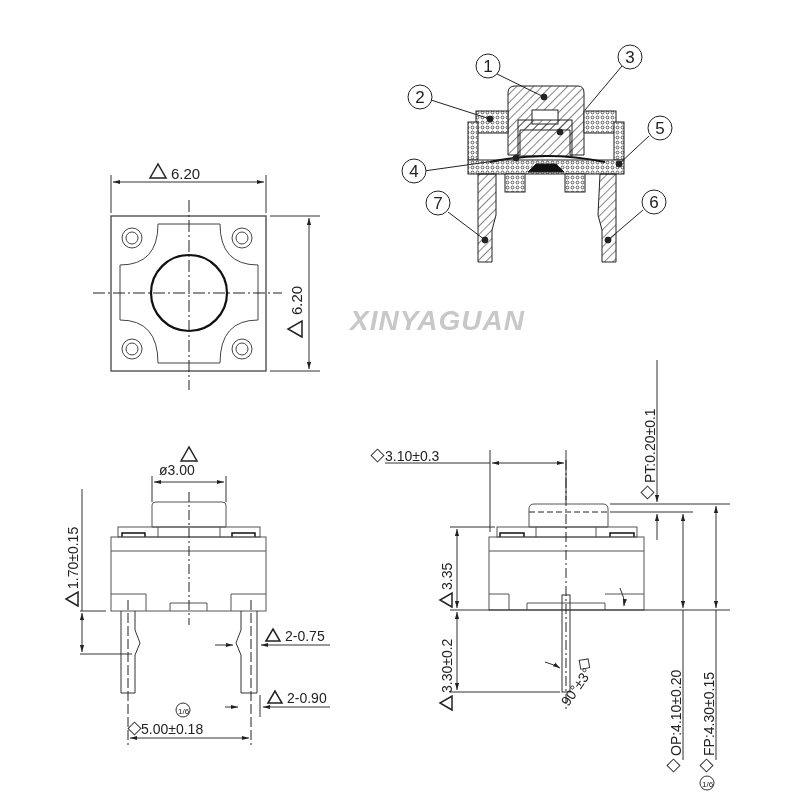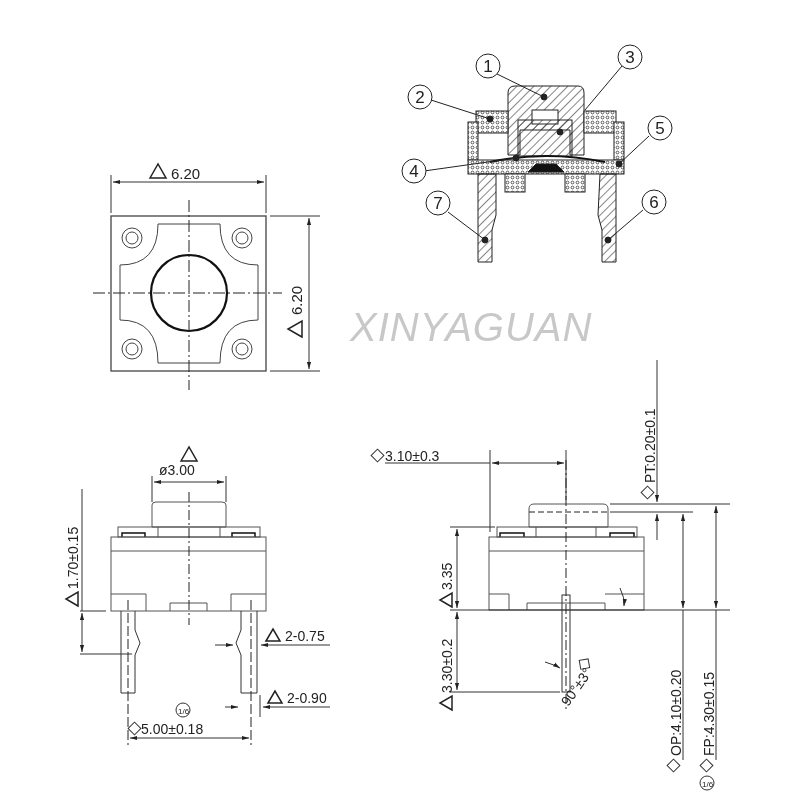--- a/index.html
+++ b/index.html
@@ -1,21 +1,21 @@
 <!DOCTYPE html>
 <html><head>
 <meta charset="utf-8">
 <style>
   html, body { margin:0; padding:0; background:#ffffff; }
   body { width:800px; height:800px; position:relative; overflow:hidden;
          font-family:"Liberation Sans", sans-serif; }
   svg { position:absolute; left:0; top:0; }
   .t { font-family:"Liberation Sans", sans-serif; fill:#222; }
   .watermark { position:absolute; left:350px; top:305px; font-family:"Liberation Sans", sans-serif;
-               font-weight:normal; font-style:italic; font-size:40px; letter-spacing:1px;
+               font-weight:bold; font-style:italic; font-size:28px; letter-spacing:1px;
                color:#c8c8c8; }
 </style>
 </head>
 <body>
 
 <div class="watermark">XINYAGUAN</div>
 
 <svg width="800" height="800" viewBox="0 0 800 800">
   <defs>
     <pattern id="hatch" width="6" height="6" patternUnits="userSpaceOnUse" patternTransform="rotate(45)">

